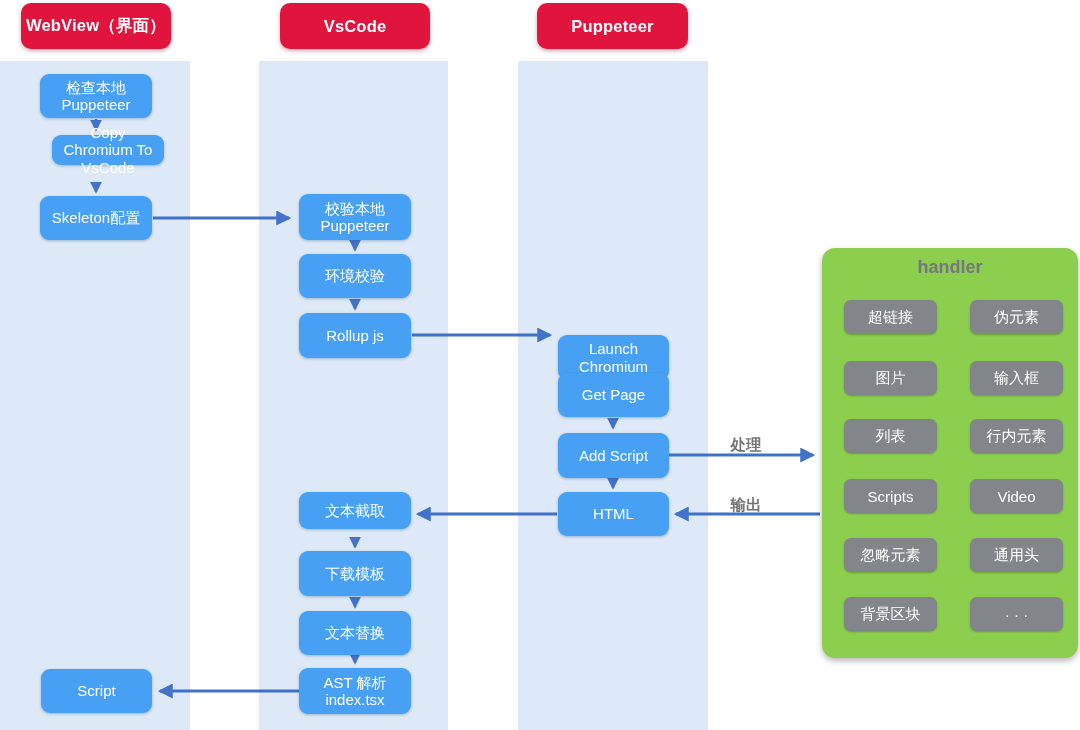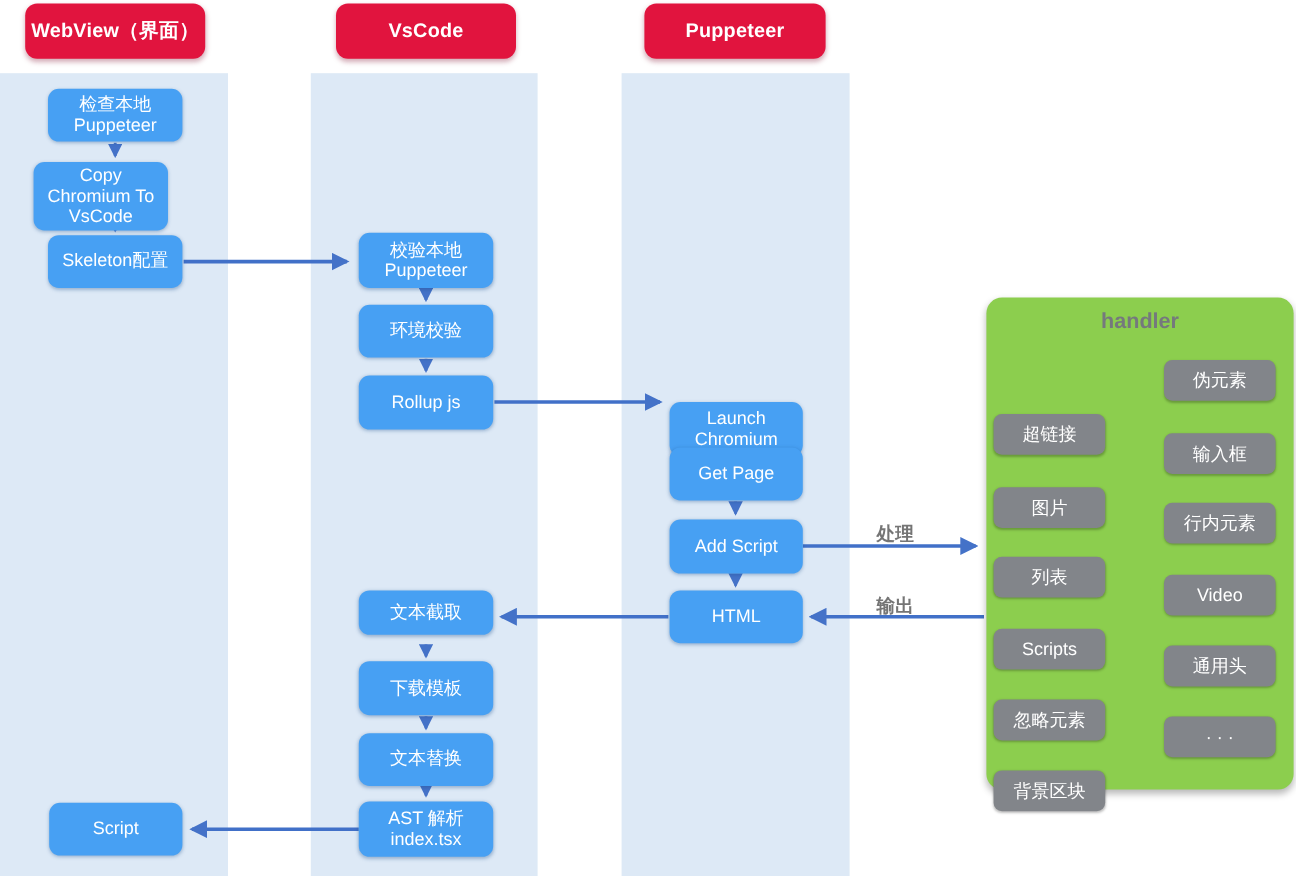--- a/index.html
+++ b/index.html
@@ -30,21 +30,21 @@
   .lbl-process{left:714px;top:435px;}
   .lbl-output{left:714px;top:495px;}
 
   .panel{position:absolute;left:822px;top:248px;width:256px;height:410px;
          background:#8cce4e;border-radius:13px;box-shadow:0 3px 6px rgba(0,0,0,.28);}
   .panel-title{position:absolute;top:9px;left:0;width:100%;text-align:center;
                color:#75797d;font-size:18px;font-weight:600;}
   .hitem{position:absolute;width:93px;height:34px;background:#82858a;border-radius:7px;
          color:#ffffff;display:flex;align-items:center;justify-content:center;
          font-size:15px;box-shadow:0 1px 2px rgba(0,0,0,.25);}
-  .hcol-1{left:6px;margin-top:45px;}
+  .hcol-1{left:22px;}
   .hcol-2{left:148px;}
   .hrow-1{top:52px;}
   .hrow-2{top:113px;}
   .hrow-3{top:171px;}
   .hrow-4{top:231px;}
   .hrow-5{top:290px;}
   .hrow-6{top:349px;}
 </style>
 </head>
 <body>
@@ -82,21 +82,21 @@
       <path d="M412 335 L550 335" marker-end="url(#arw)"></path>
       <path d="M669 455 L813 455" marker-end="url(#arw)"></path>
       <path d="M820 514 L676 514" marker-end="url(#arw)"></path>
       <path d="M557 514 L418 514" marker-end="url(#arw)"></path>
       <path d="M299 691 L160 691" marker-end="url(#arw)"></path>
     </g>
   </svg>
 
   <div class="node" style="left:40px;top:74px;width:112px;height:44px;">检查本地
 Puppeteer</div>
-  <div class="node" style="left:28px;top:135px;width:112px;height:57px;">Copy
+  <div class="node" style="left:52px;top:135px;width:112px;height:30px;">Copy
 Chromium To
 VsCode</div>
   <div class="node" style="left:40px;top:196px;width:112px;height:44px;">Skeleton配置</div>
   <div class="node" style="left:41px;top:669px;width:111px;height:44px;">Script</div>
 
   <div class="node" style="left:299px;top:194px;width:112px;height:46px;">校验本地
 Puppeteer</div>
   <div class="node" style="left:299px;top:254px;width:112px;height:44px;">环境校验</div>
   <div class="node" style="left:299px;top:313px;width:112px;height:45px;">Rollup js</div>
   <div class="node" style="left:299px;top:492px;width:112px;height:37px;">文本截取</div>

